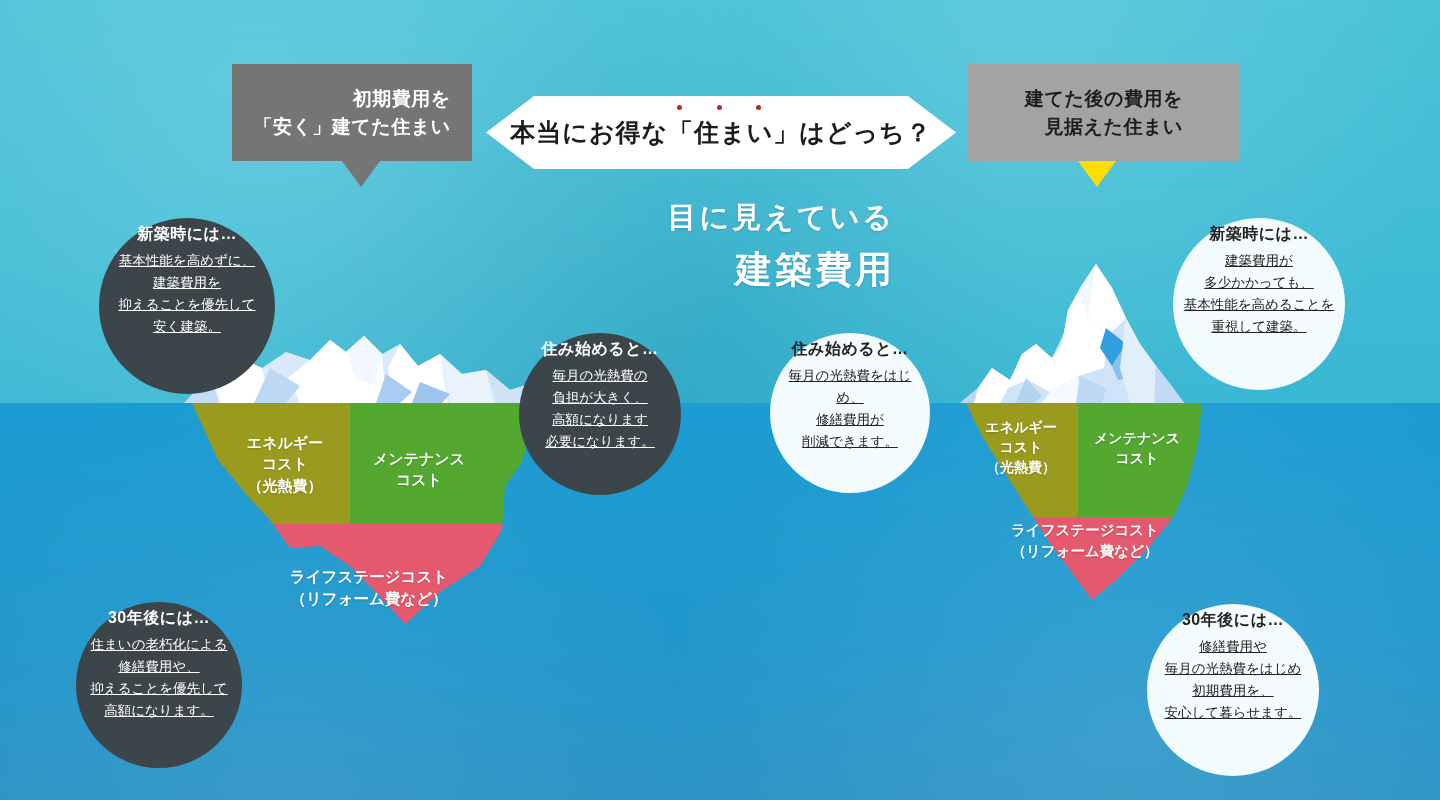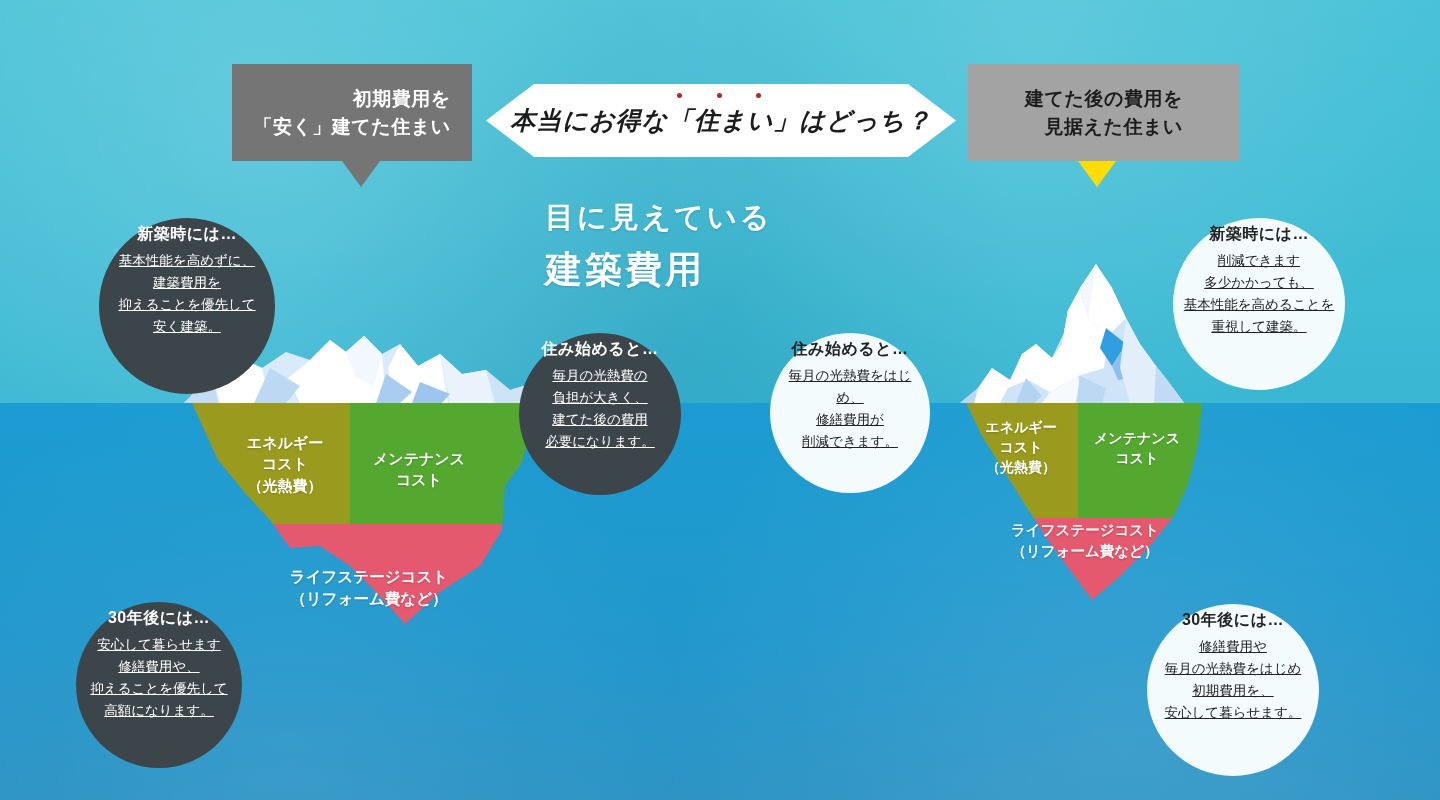--- a/index.html
+++ b/index.html
@@ -58,38 +58,38 @@
   }
   .box-yellow .tail{
     position:absolute;left:110px;top:97px;width:0;height:0;
     border-left:19px solid transparent;border-right:19px solid transparent;
     border-top:26px solid #ffdd00;
   }
   .box-line{display:block;}
 
   
   .banner{
-    position:absolute;left:486px;top:84px;width:470px;height:73px;
+    position:absolute;left:486px;top:96px;width:470px;height:73px;
     background:#ffffff;
     clip-path:polygon(0 50%,48px 0,422px 0,470px 50%,422px 100%,48px 100%);
-    display:flex;align-items:center;justify-content:center;font-style:italic;
+    display:flex;align-items:center;justify-content:center;
   }
   .banner-text{
     font-size:25px;font-weight:bold;color:#1c1c1c;letter-spacing:1px;
     white-space:nowrap;position:relative;
   }
   .dots{
     position:absolute;left:167px;top:-11px;width:84px;
     display:flex;justify-content:space-between;
   }
   .dots i{width:5px;height:5px;border-radius:50%;background:#b02a2a;display:block;}
 
   
   .headline{
-    position:absolute;text-align:left;color:#ffffff;font-weight:bold;
+    position:absolute;text-align:right;color:#ffffff;font-weight:bold;
     text-shadow:0 1px 2px rgba(0,60,95,.22);
   }
   .headline .l1{font-size:29px;letter-spacing:3px;display:block;}
   .headline .l2{font-size:37px;letter-spacing:3px;display:block;margin-top:7px;}
   .head-top{left:545px;top:198px;width:350px;}
   .head-bottom{left:545px;top:532px;width:350px;}
 
   
   .circle{
     position:absolute;border-radius:50%;
@@ -266,48 +266,48 @@
       <span>抑えることを優先して</span>
       <span>安く建築。</span>
     </div>
   </div>
 
   <div class="circle c-dark c2">
     <div class="c-title">住み始めると…</div>
     <div class="c-body">
       <span>毎月の光熱費の</span>
       <span>負担が大きく、</span>
-      <span>建てた後の費用</span>
+      <span>高額になります</span>
       <span>必要になります。</span>
     </div>
   </div>
 
   <div class="circle c-dark c3">
     <div class="c-title">30年後には…</div>
     <div class="c-body">
-      <span>安心して暮らせます</span>
+      <span>住まいの老朽化による</span>
       <span>修繕費用や、</span>
       <span>抑えることを優先して</span>
       <span>高額になります。</span>
     </div>
   </div>
 
   <div class="circle c-light c4">
     <div class="c-title">住み始めると…</div>
     <div class="c-body">
       <span>毎月の光熱費をはじめ、</span>
       <span>修繕費用が</span>
       <span>削減できます。</span>
     </div>
   </div>
 
   <div class="circle c-light c5">
     <div class="c-title">新築時には…</div>
     <div class="c-body">
-      <span>削減できます</span>
+      <span>建築費用が</span>
       <span>多少かかっても、</span>
       <span>基本性能を高めることを</span>
       <span>重視して建築。</span>
     </div>
   </div>
 
   <div class="circle c-light c6">
     <div class="c-title">30年後には…</div>
     <div class="c-body">
       <span>修繕費用や</span>

